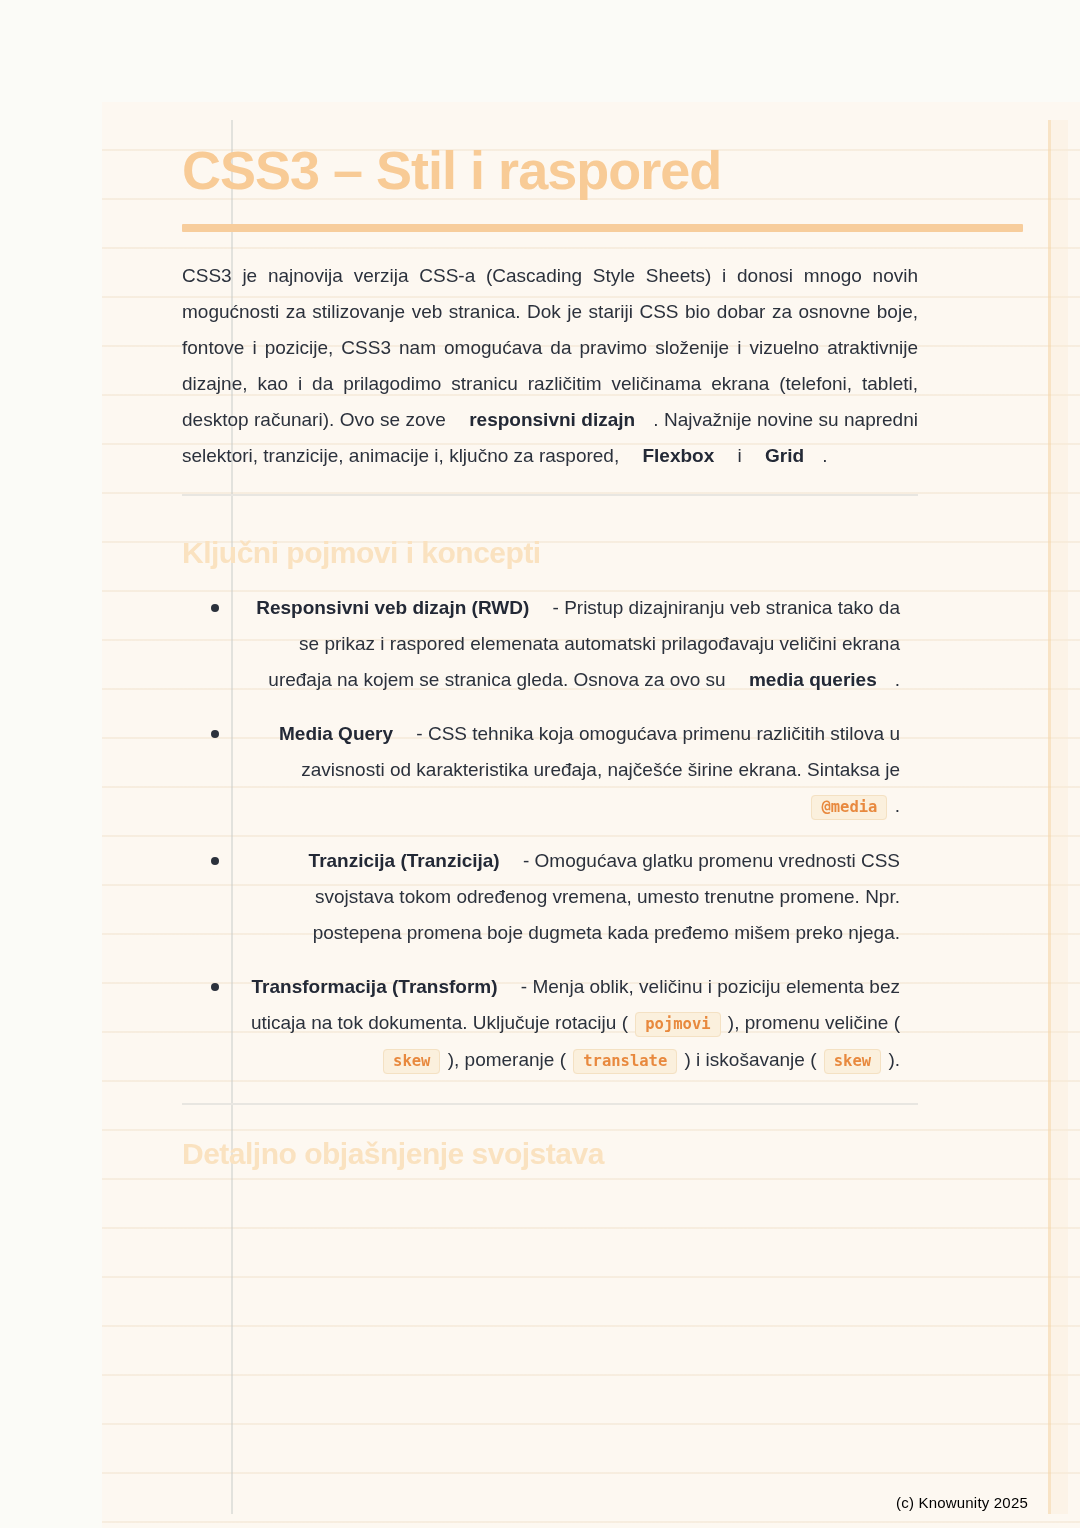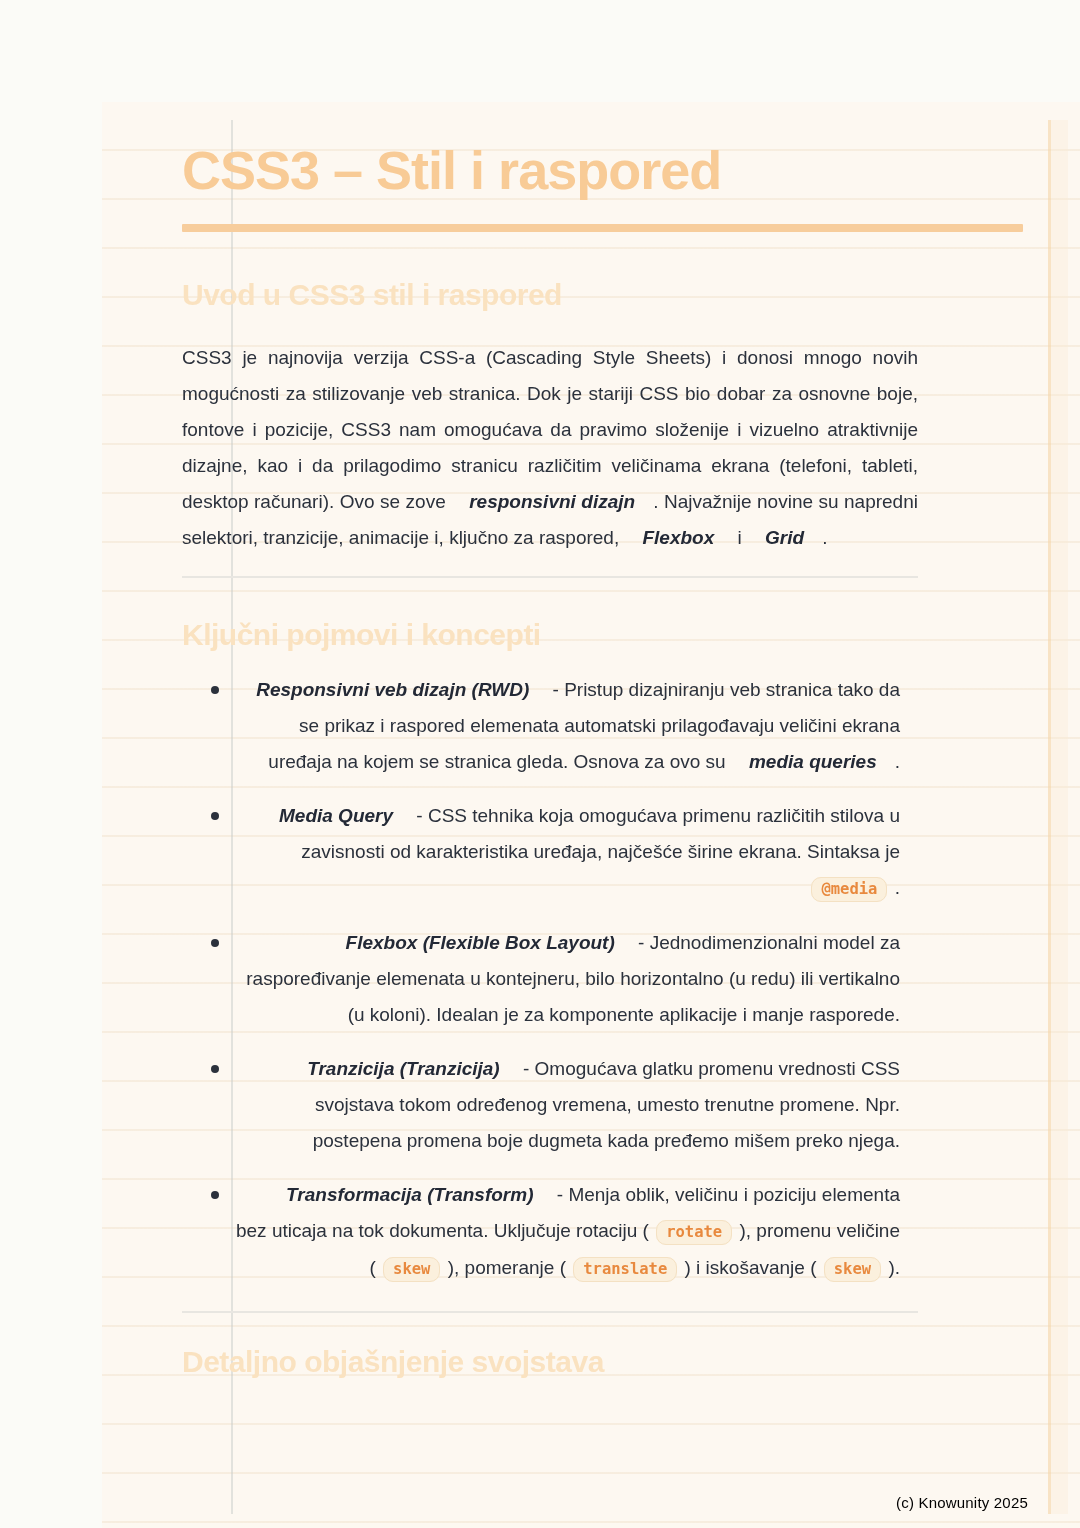--- a/index.html
+++ b/index.html
@@ -59,59 +59,57 @@
   }
   .concept-list li {
     position:relative; padding-left:33px;
     font-size:19px; line-height:36px; text-align:right;
   }
   .concept-list li + li { margin-top:6px; }
   .concept-list li::before {
     content:""; position:absolute; left:11px; top:14px;
     width:8px; height:8px; border-radius:50%; background:#2B313C;
   }
-  b { font-weight:700; color:#232936;font-style:italic; }
+  b { font-weight:700; color:#232936; }
   code.chip {
     font-family:"DejaVu Sans Mono","Liberation Mono",monospace;
     font-size:15.5px; font-weight:bold; color:#E8893E;
-    background:#FBF0DD; border:1.5px solid #F4E1C3; border-radius:10px;
+    background:#FBF0DD; border:1.5px solid #F4E1C3; border-radius:4px;
     padding:2px 9px 3px; margin:0 2px;
     white-space:nowrap;
   }
   .footer-credit {
     position:absolute; top:1440px; right:70px;
     font-size:15px; letter-spacing:0.2px; color:#000000;
   }
 </style>
 </head>
 <body>
 
 <div class="card">
   <div class="vline-gray"></div>
   <div class="margin-band"></div>
   <div class="vline-peach"></div>
 
   <div class="content">
     <h1 class="page-title">CSS3 – Stil i raspored</h1>
     <div class="title-rule"></div>
 
-    <h2 class="section-heading heading-intro">Uvod u CSS3 stil i raspored</h2>
 
     <p class="intro-paragraph">CSS3 je najnovija verzija CSS-a (Cascading Style Sheets) i donosi mnogo novih mogućnosti za stilizovanje veb stranica. Dok je stariji CSS bio dobar za osnovne boje, fontove i pozicije, CSS3 nam omogućava da pravimo složenije i vizuelno atraktivnije dizajne, kao i da prilagodimo stranicu različitim veličinama ekrana (telefoni, tableti, desktop računari). Ovo se zove <b>responsivni dizajn</b>. Najvažnije novine su napredni selektori, tranzicije, animacije i, ključno za raspored, <b>Flexbox</b> i <b>Grid</b>.</p>
 
     <div class="divider divider-1"></div>
 
     <h2 class="section-heading heading-concepts">Ključni pojmovi i koncepti</h2>
 
     <ul class="concept-list">
         <li><b>Responsivni veb dizajn (RWD)</b> - Pristup dizajniranju veb stranica tako da se prikaz i raspored elemenata automatski prilagođavaju veličini ekrana uređaja na kojem se stranica gleda. Osnova za ovo su <b>media queries</b>.</li>
         <li><b>Media Query</b> - CSS tehnika koja omogućava primenu različitih stilova u zavisnosti od karakteristika uređaja, najčešće širine ekrana. Sintaksa je <code class="chip">@media</code> .</li>
-        <li><b>Flexbox (Flexible Box Layout)</b> - Jednodimenzionalni model za raspoređivanje elemenata u kontejneru, bilo horizontalno (u redu) ili vertikalno (u koloni). Idealan je za komponente aplikacije i manje rasporede.</li>
         <li><b>Tranzicija (Tranzicija)</b> - Omogućava glatku promenu vrednosti CSS svojstava tokom određenog vremena, umesto trenutne promene. Npr. postepena promena boje dugmeta kada pređemo mišem preko njega.</li>
-        <li><b>Transformacija (Transform)</b> - Menja oblik, veličinu i poziciju elementa bez uticaja na tok dokumenta. Uključuje rotaciju ( <code class="chip">rotate</code> ), promenu veličine ( <code class="chip">skew</code> ), pomeranje ( <code class="chip">translate</code> ) i iskošavanje ( <code class="chip">skew</code> ).</li>
+        <li><b>Transformacija (Transform)</b> - Menja oblik, veličinu i poziciju elementa bez uticaja na tok dokumenta. Uključuje rotaciju ( <code class="chip">pojmovi</code> ), promenu veličine ( <code class="chip">skew</code> ), pomeranje ( <code class="chip">translate</code> ) i iskošavanje ( <code class="chip">skew</code> ).</li>
       </ul>
 
     <div class="divider divider-2"></div>
 
     <h2 class="section-heading heading-details">Detaljno objašnjenje svojstava</h2>
   </div>
 </div>
 
 <div class="footer-credit">(c) Knowunity 2025</div>
 

